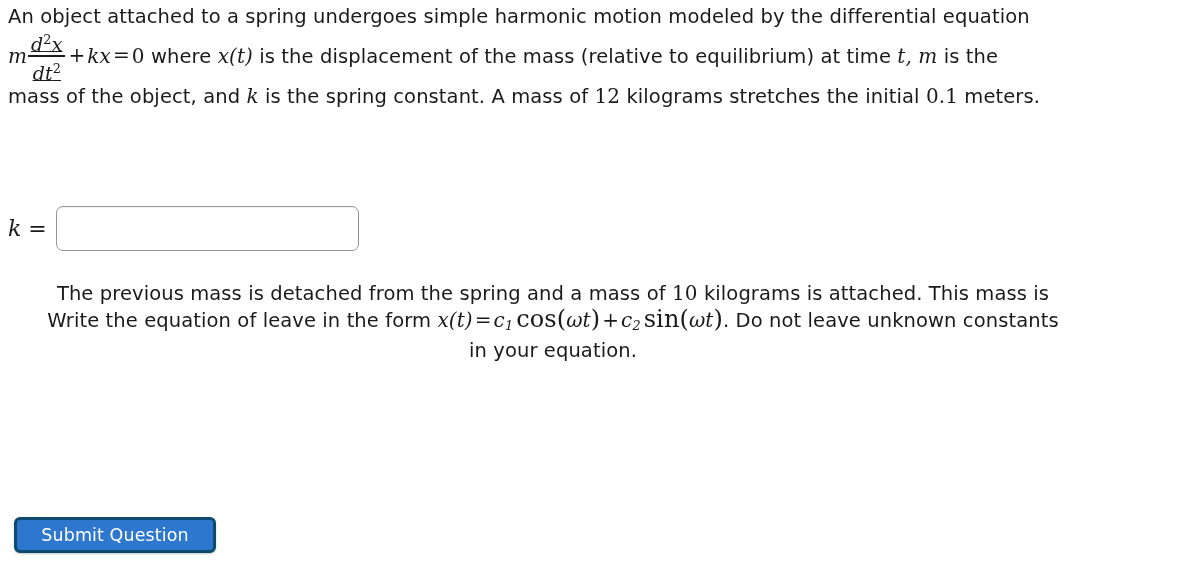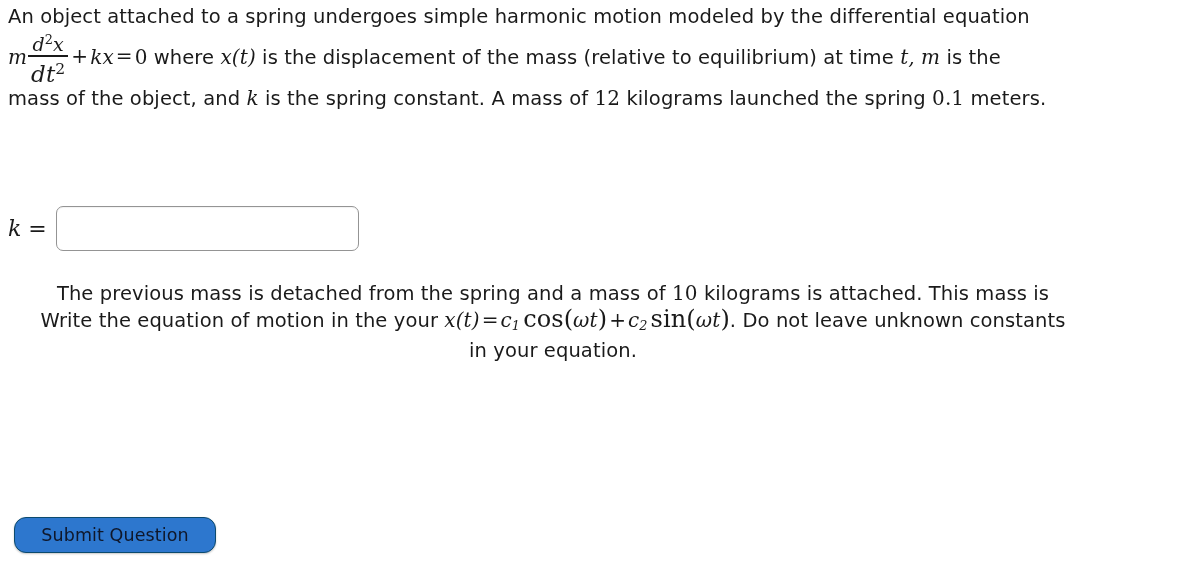--- a/index.html
+++ b/index.html
@@ -89,38 +89,39 @@
 
   
   .frac {
     display: inline-block;
     vertical-align: middle;
     text-align: center;
     position: relative;
     top: -1px;
     margin: 0 1px;
     font-family: "DejaVu Serif", serif;
+    text-decoration: underline;
   }
   .frac .num {
     display: block;
     font-style: italic;
     font-size: 19px;
     line-height: 21px;
     padding: 0 3px;
   }
   .frac .bar {
     display: block;
     height: 1.4px;
     background: #1a1a1a;
     margin: 1px 0;
   }
   .frac .den {
     display: block;
     font-style: italic;
-    font-size: 23px;
+    font-size: 19px;
     line-height: 21px;
     padding: 0 3px;
   }
   .eqline {
     line-height: 25.5px;
     white-space: nowrap;
   }
 
   
   .answer-row {
@@ -157,23 +158,23 @@
   .input-xt { width: 302px; }
 
   
   .submit-btn {
     position: absolute;
     left: 14px;
     top: 517px;
     width: 202px;
     height: 36px;
     background: #2d77ce;
-    border: 1px solid #0c4a6e;
-    border-radius: 12px;
-    color: #0f172a;
+    border: 3px solid #0c4a6e;
+    border-radius: 6px;
+    color: #ffffff;
     font-family: "DejaVu Sans", sans-serif;
     font-size: 17.5px;
     letter-spacing: 0.1px;
     cursor: pointer;
     box-shadow: 0 1px 2px rgba(0,0,0,0.22);
     padding: 0;
   }
 </style>
 </head>
 <body>
@@ -194,21 +195,21 @@
       <span class="mathit">t,</span>
       <span class="mathit">m</span>
       <span>is the</span>
     </div>
 
     <div class="eqline">
       <span>mass of the object, and</span>
       <span class="mathit">k</span>
       <span>is the spring constant. A mass of</span>
       <span class="mnum">12</span>
-      <span>kilograms launched the spring</span>
+      <span>kilograms stretches the initial</span>
       <span class="mnum">0.1</span>
       <span>meters.</span>
     </div>
 
   </div>
 
 
   <div class="answer-row row-k">
     <span class="ans-label"><span>k</span>
       <span>=</span></span>
@@ -218,21 +219,21 @@
   <div class="block-second prose">
 
     <div class="eqline">
       <span>The previous mass is detached from the spring and a mass of</span>
       <span class="mnum">10</span>
       <span>kilograms is attached. This mass is</span>
     </div>
 
 
     <div class="eqline">
-      <span>Write the equation of motion in the your</span>
+      <span>Write the equation of leave in the form</span>
       <span class="mathit">x(t)</span><span class="mathop">=</span><span class="mathit">c</span><span class="sub-it">1</span><span class="mathrm" style="padding-left:3px">cos</span><span class="mathrm">(</span><span class="mathit">ω</span><span class="mathit">t</span><span class="mathrm">)</span><span class="mathop">+</span><span class="mathit">c</span><span class="sub-it">2</span><span class="mathrm" style="padding-left:3px">sin</span><span class="mathrm">(</span><span class="mathit">ω</span><span class="mathit">t</span><span class="mathrm">)</span><span>. Do not leave unknown constants</span>
     </div>
 
     <div class="eqline">
       <span>in your equation.</span>
     </div>
 
   </div>
 
 

